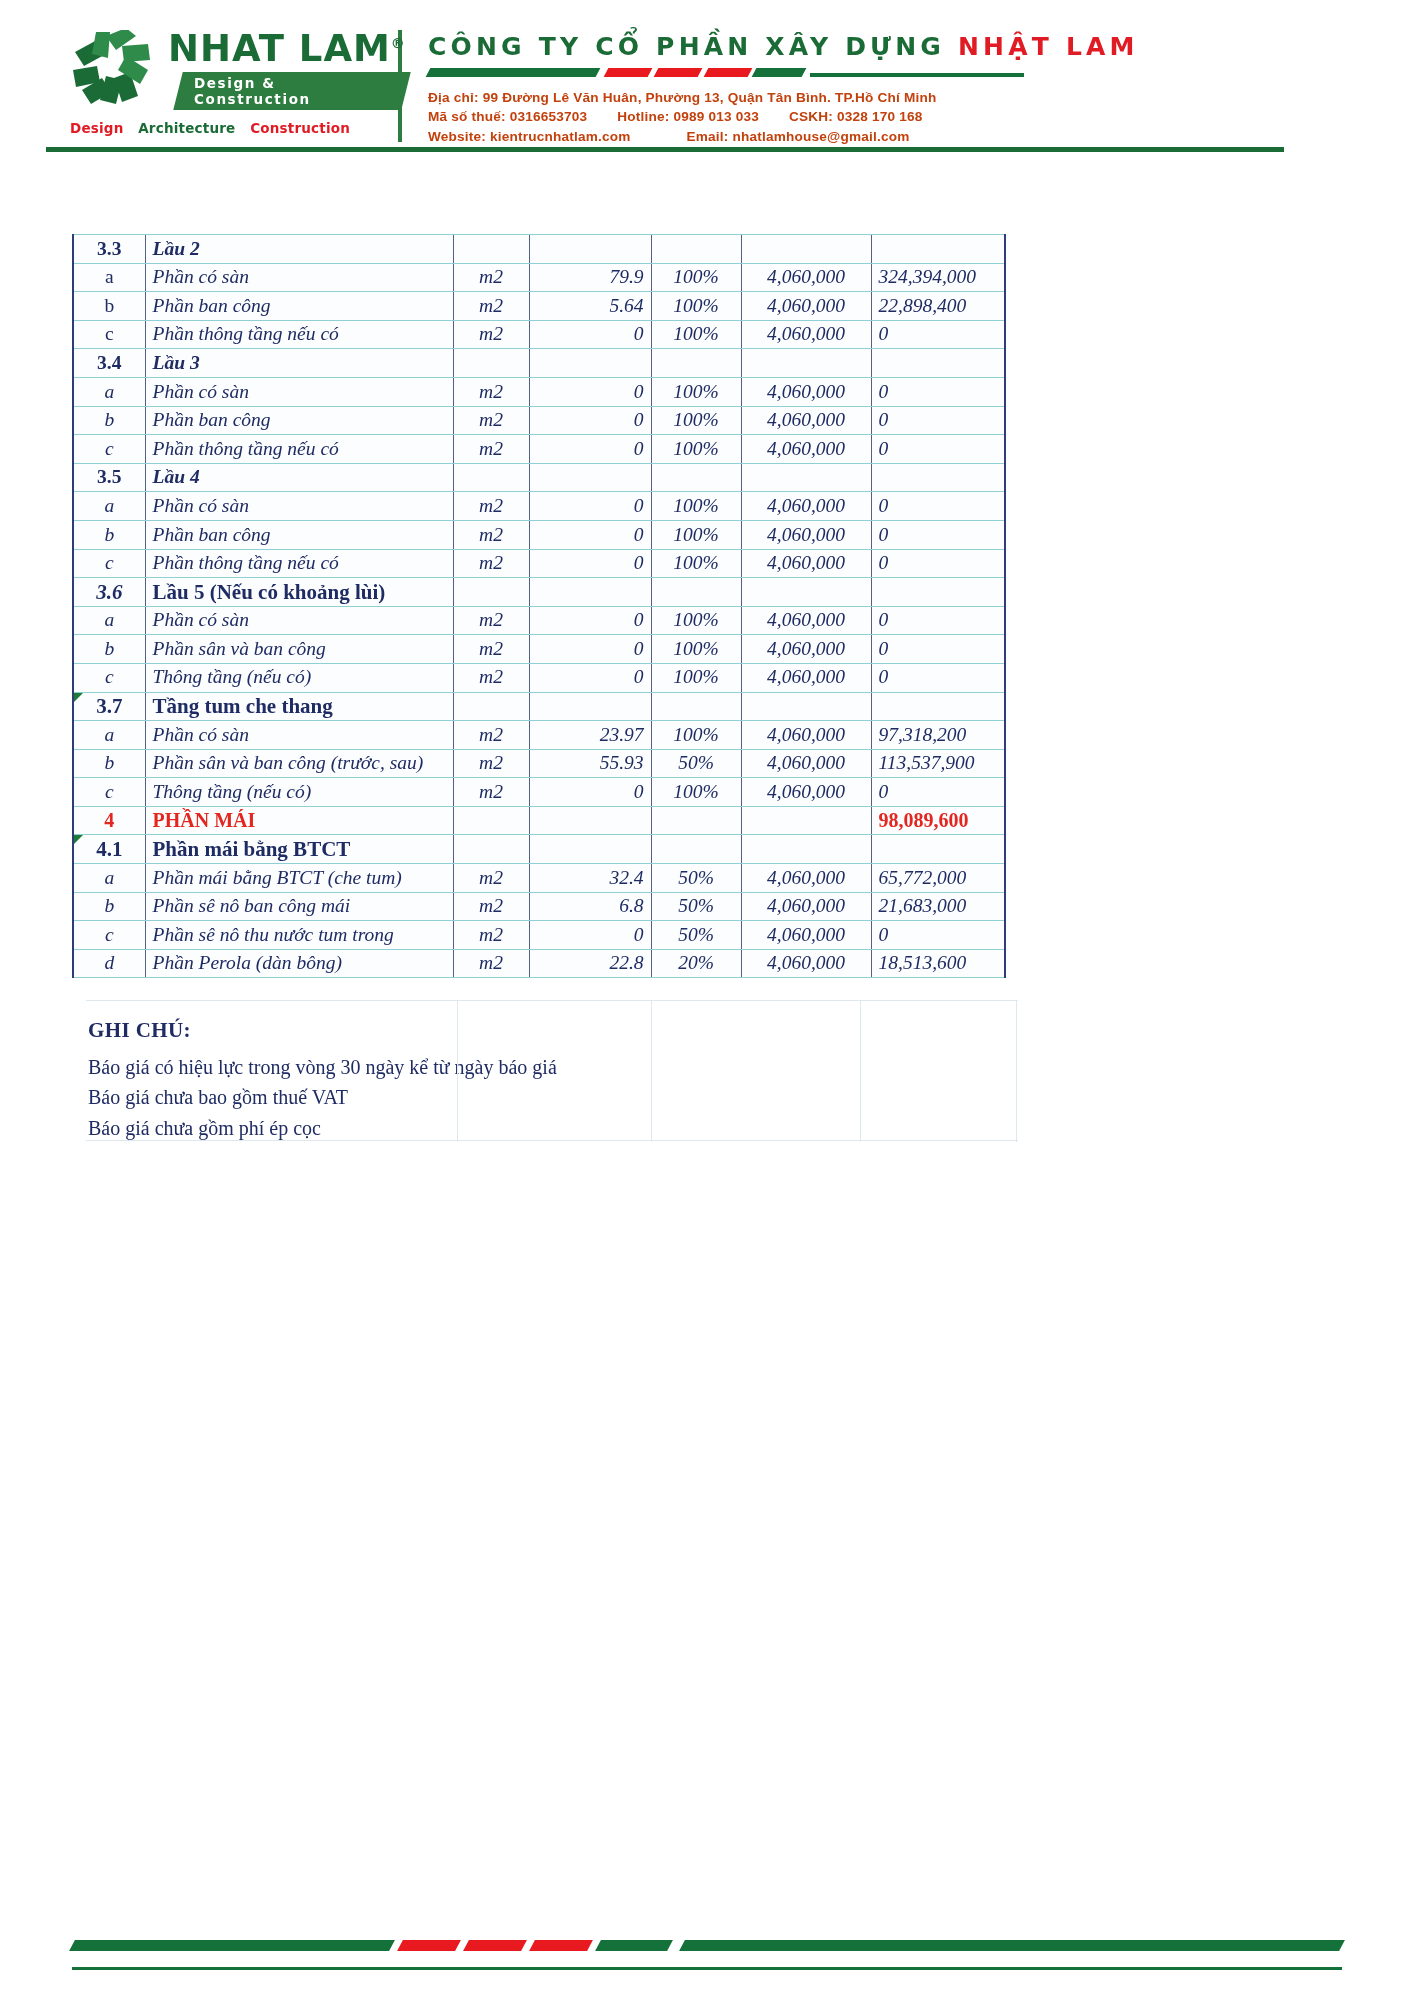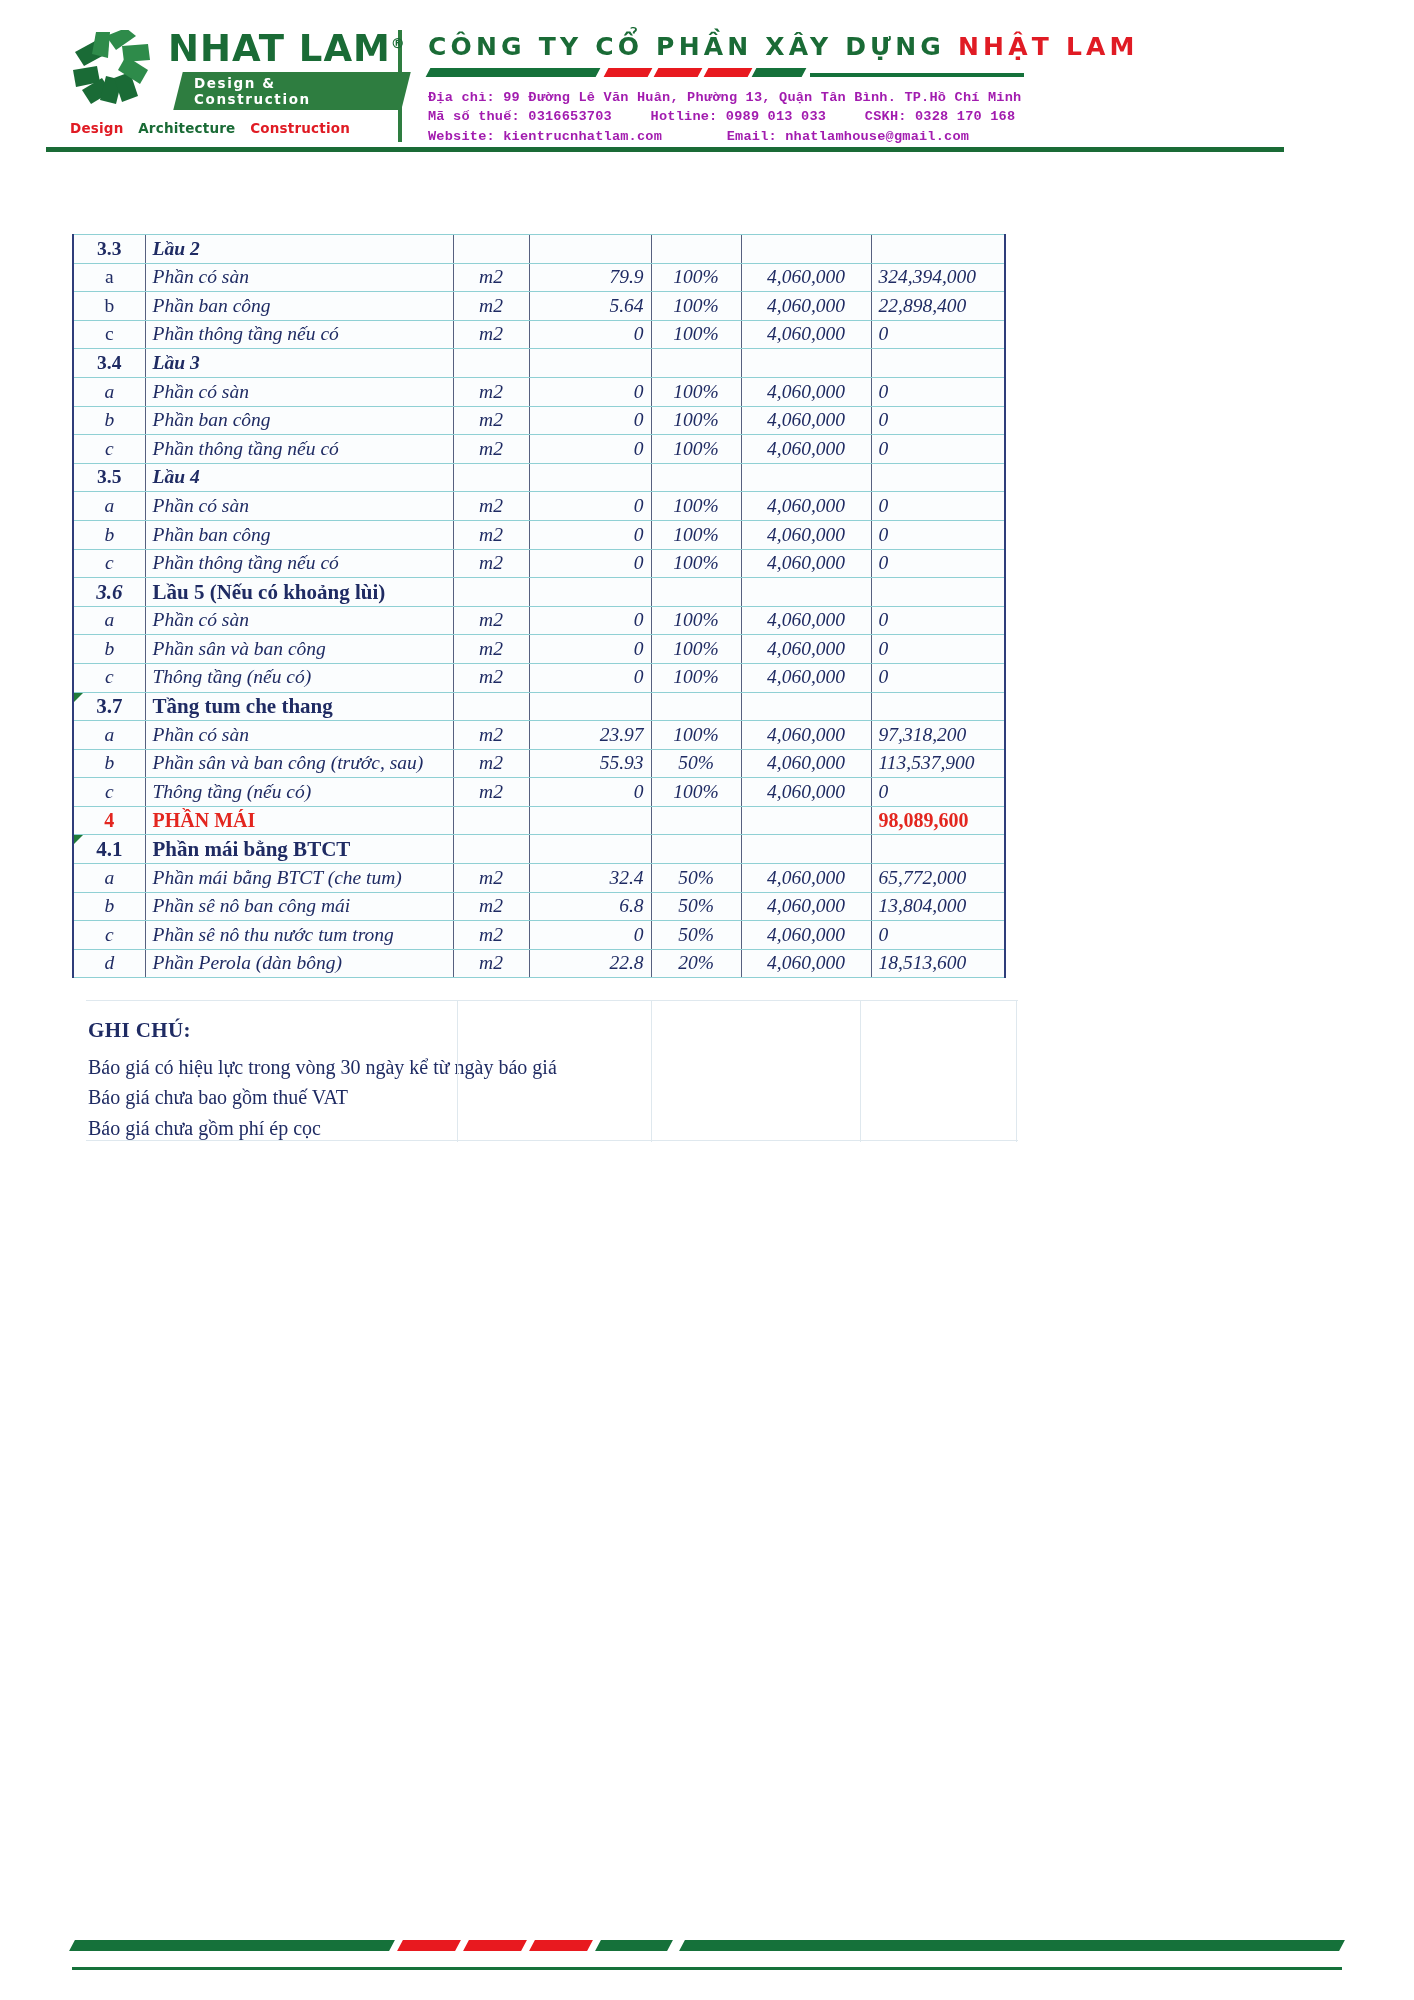--- a/index.html
+++ b/index.html
@@ -120,24 +120,24 @@
     display: block;
   }
   .stripe .s1 { left: 0;   width: 170px; background: #15713a; }
   .stripe .s2 { left: 178px; width: 44px; background: #e8191f; }
   .stripe .s3 { left: 228px; width: 44px; background: #e8191f; }
   .stripe .s4 { left: 278px; width: 44px; background: #e8191f; }
   .stripe .s5 { left: 326px; width: 50px; background: #15713a; }
   .stripe .s6 { left: 382px; width: 214px; height: 4px; top: 5px; background: #15713a; transform: none; }
 
   .contact-line {
-    font-family: Liberation Mono, monospace;
+    font-family: Liberation Sans, sans-serif;
     font-weight: 700;
     font-size: 13.6px;
-    color: #a21caf;
+    color: #c2410c;
     letter-spacing: 0.2px;
     line-height: 1.42;
     white-space: nowrap;
   }
   .contact-line .gap { display: inline-block; width: 22px; }
   .contact-line .gap-lg { display: inline-block; width: 48px; }
 
   .header-rule {
     position: absolute;
     left: 46px;
@@ -577,21 +577,21 @@
           <td class="col-price">4,060,000</td>
           <td class="col-total">65,772,000</td>
         </tr>
         <tr class="r-item">
           <td class="col-stt">b</td>
           <td class="col-name">Phần sê nô ban công mái</td>
           <td class="col-unit">m2</td>
           <td class="col-qty">6.8</td>
           <td class="col-pct">50%</td>
           <td class="col-price">4,060,000</td>
-          <td class="col-total">13,804,000</td>
+          <td class="col-total">21,683,000</td>
         </tr>
         <tr class="r-item">
           <td class="col-stt">c</td>
           <td class="col-name">Phần sê nô thu nước tum trong</td>
           <td class="col-unit">m2</td>
           <td class="col-qty">0</td>
           <td class="col-pct">50%</td>
           <td class="col-price">4,060,000</td>
           <td class="col-total">0</td>
         </tr>

